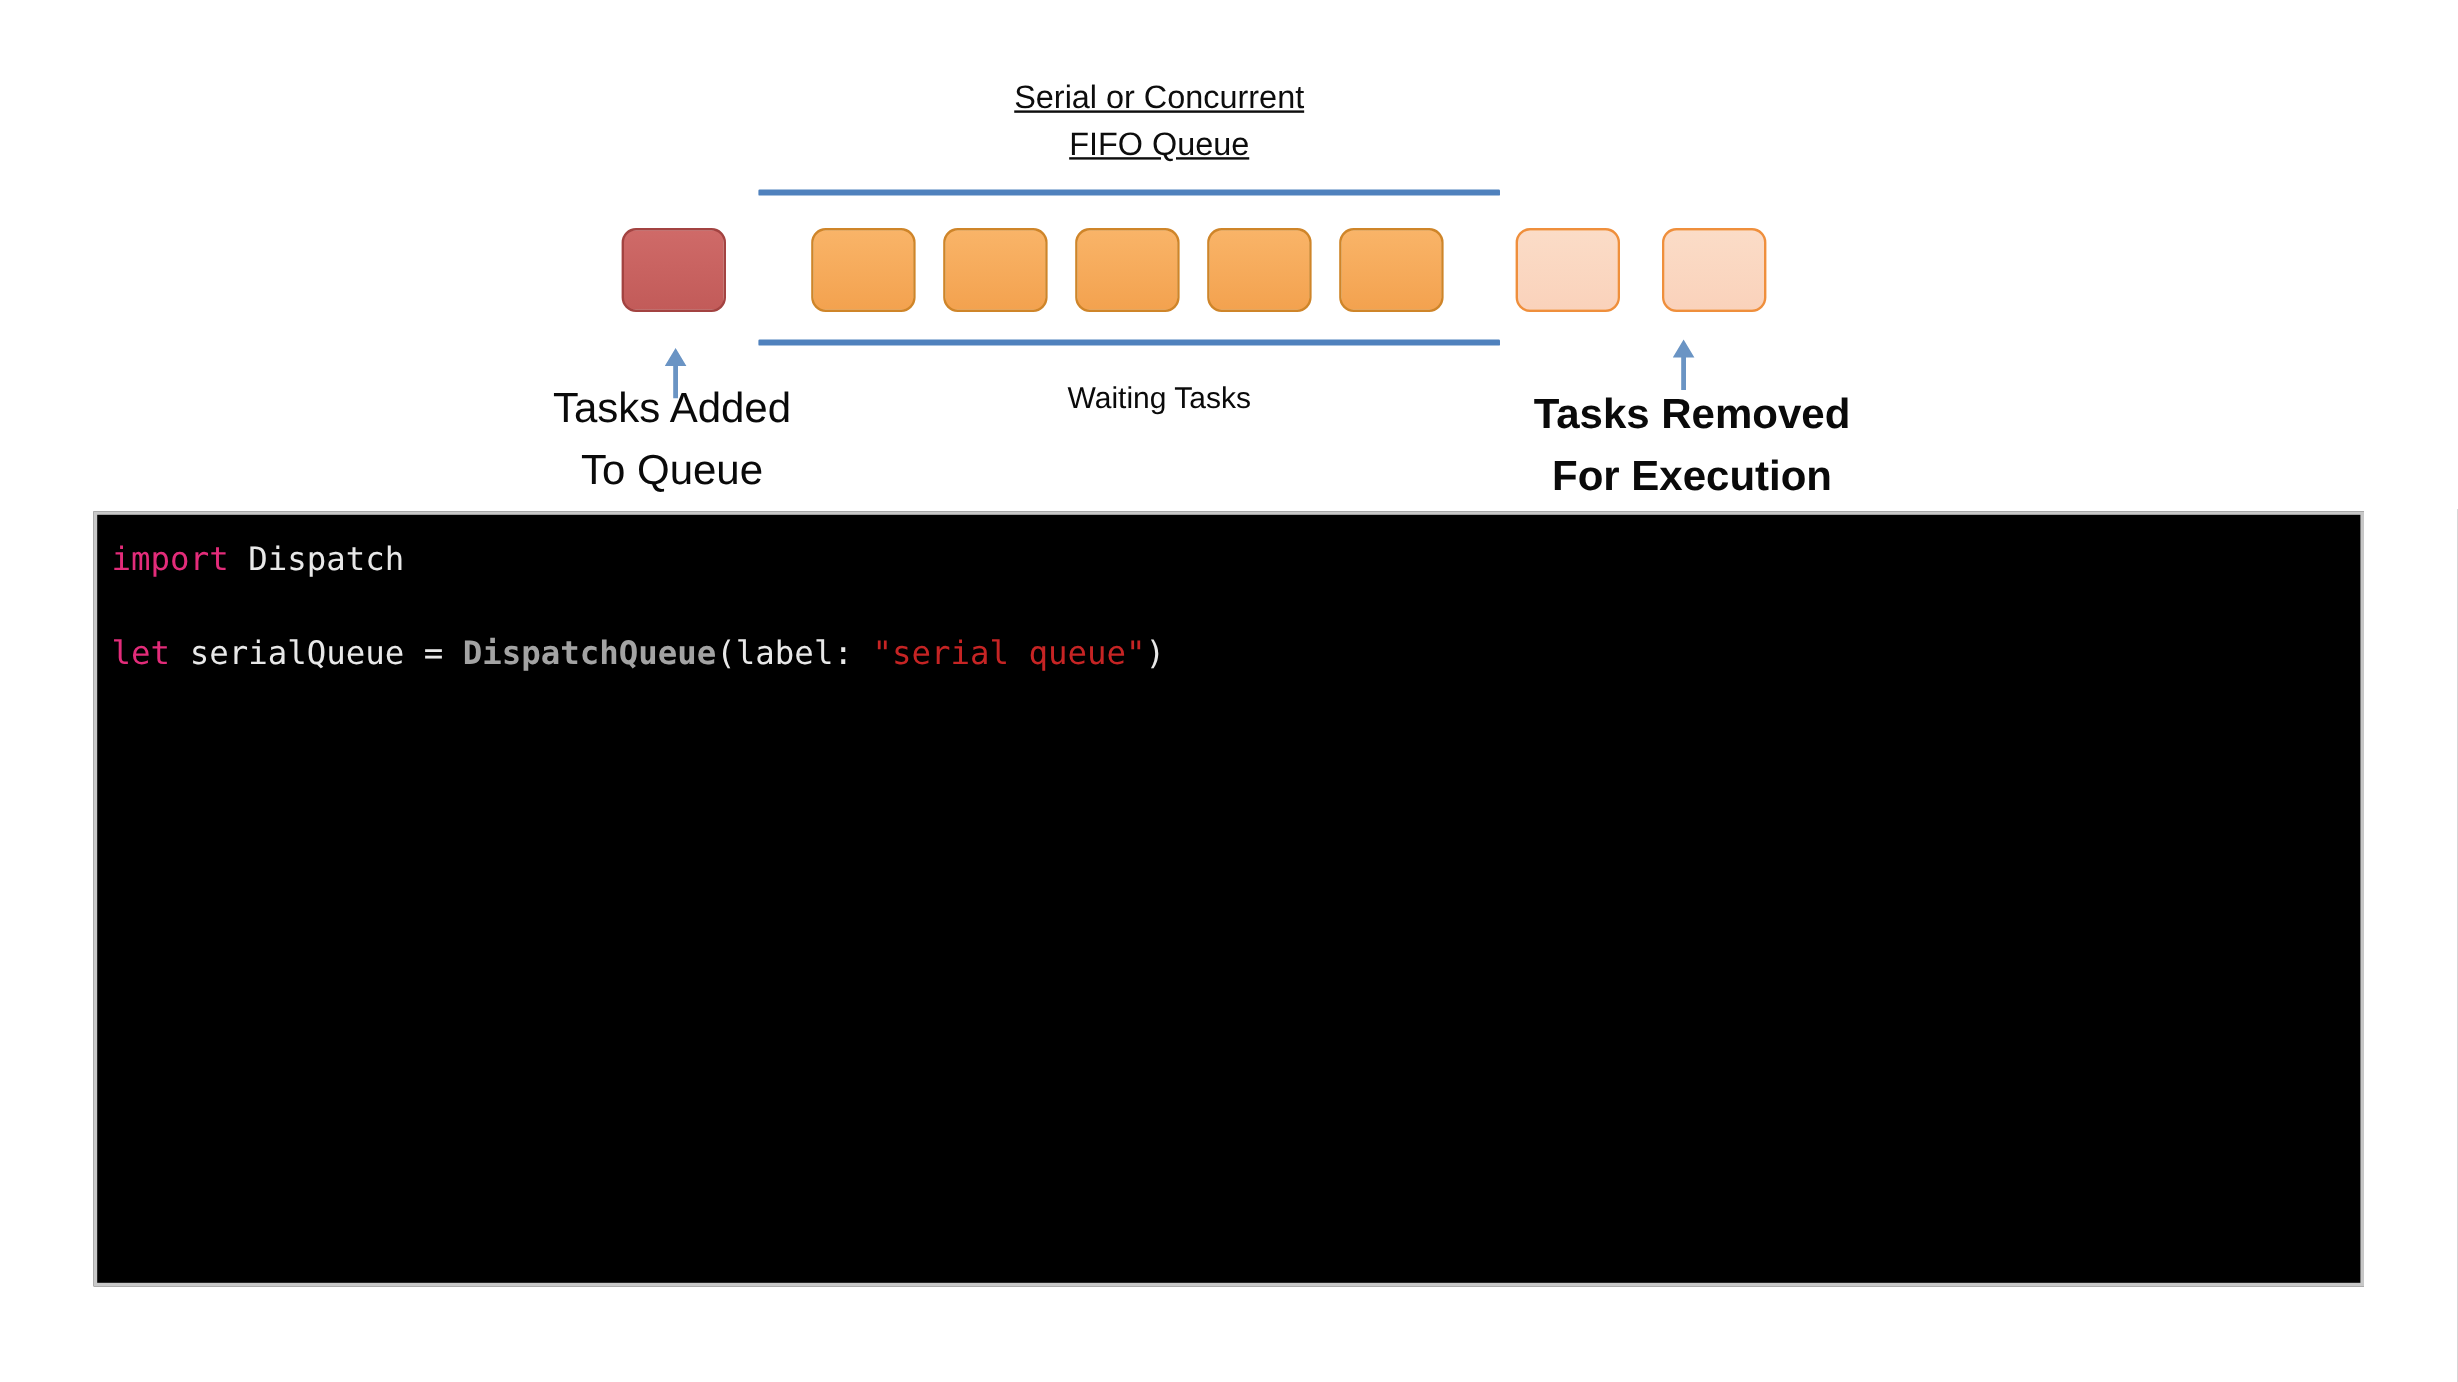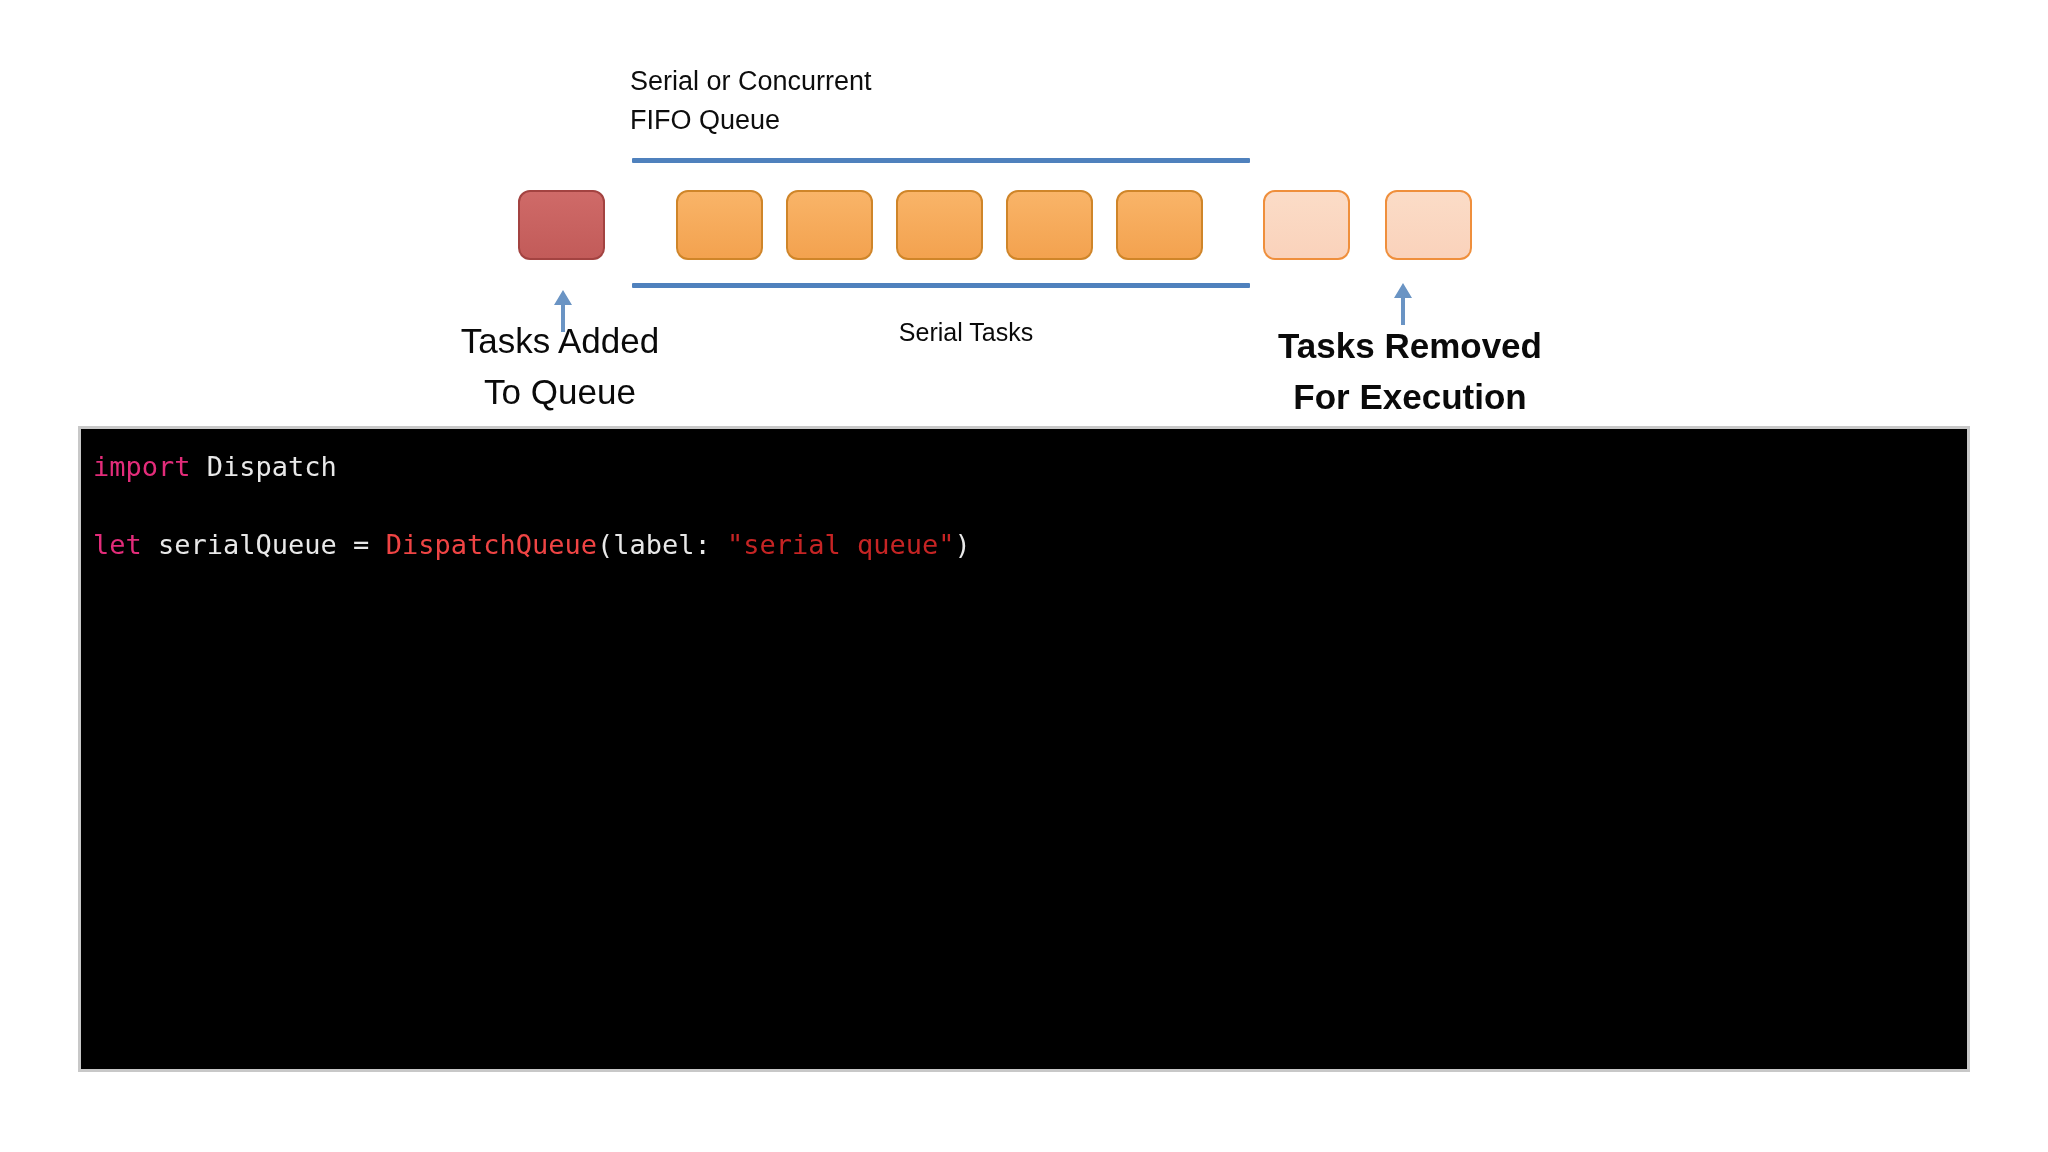--- a/index.html
+++ b/index.html
@@ -22,26 +22,27 @@
     left: 0; top: 0;
     width: 2048px;
     height: 420px;
   }
 
   .queue-title {
     position: absolute;
     left: 630px;
     top: 62px;
     width: 672px;
-    text-align: left;
+    text-align: center;
     font-size: 27px;
     line-height: 39px;
     color: #0d0d0d;
     font-family: "Liberation Sans", sans-serif;
     white-space: pre-line;
+    text-decoration: underline;
   }
 
   .rule {
     position: absolute;
     background: #4f81bd;
     height: 5px;
     border-radius: 1px;
   }
   .rule.top    { left: 632px; top: 158px; width: 618px; }
   .rule.bottom { left: 632px; top: 283px; width: 618px; }
@@ -108,21 +109,21 @@
     overflow: hidden;
   }
   #code-lines {
     font-family: "DejaVu Sans Mono", "Liberation Mono", monospace;
     font-size: 27px;
     line-height: 39px;
     color: #e8e8e8;
     white-space: pre;
   }
   .tok-kw     { color: #e32c7a; }
-  .tok-type   { color: #ef4444; }
+  .tok-type   { color: #a3a3a3; font-weight: bold; }
   .tok-str    { color: #c62424; }
   .tok-plain  { color: #e8e8e8; }
   .code-line  { min-height: 39px; }
 </style>
 </head>
 <body>
 
 <div id="diagram">
 
   <div class="queue-title">Serial or Concurrent
@@ -146,21 +147,21 @@
           <path d="M11 2 L20 17 L13 17 L13 44 L9 44 L9 17 L2 17 Z" fill="#6a94c4"></path>
         </svg></div>
       <div class="arrow" style="left: 1392px; top: 281px;"><svg width="22" height="44" viewBox="0 0 22 44">
           <path d="M11 2 L20 17 L13 17 L13 44 L9 44 L9 17 L2 17 Z" fill="#6a94c4"></path>
         </svg></div>
     </div>
 
   <div class="caption big" id="caption-added">Tasks Added
 To Queue</div>
 
-  <div class="caption small" id="caption-waiting">Serial Tasks</div>
+  <div class="caption small" id="caption-waiting">Waiting Tasks</div>
 
   <div class="caption big" id="caption-removed">Tasks Removed
 For Execution</div>
 </div>
 
 <div id="code-block">
   <div id="code-lines"><div class="code-line"><span class="tok-kw">import</span><span class="tok-plain"> Dispatch</span></div><div class="code-line">&nbsp;</div><div class="code-line"><span class="tok-kw">let</span><span class="tok-plain"> serialQueue = </span><span class="tok-type">DispatchQueue</span><span class="tok-plain">(label: </span><span class="tok-str">"serial queue"</span><span class="tok-plain">)</span></div></div>
 </div>
 
 </body></html>

